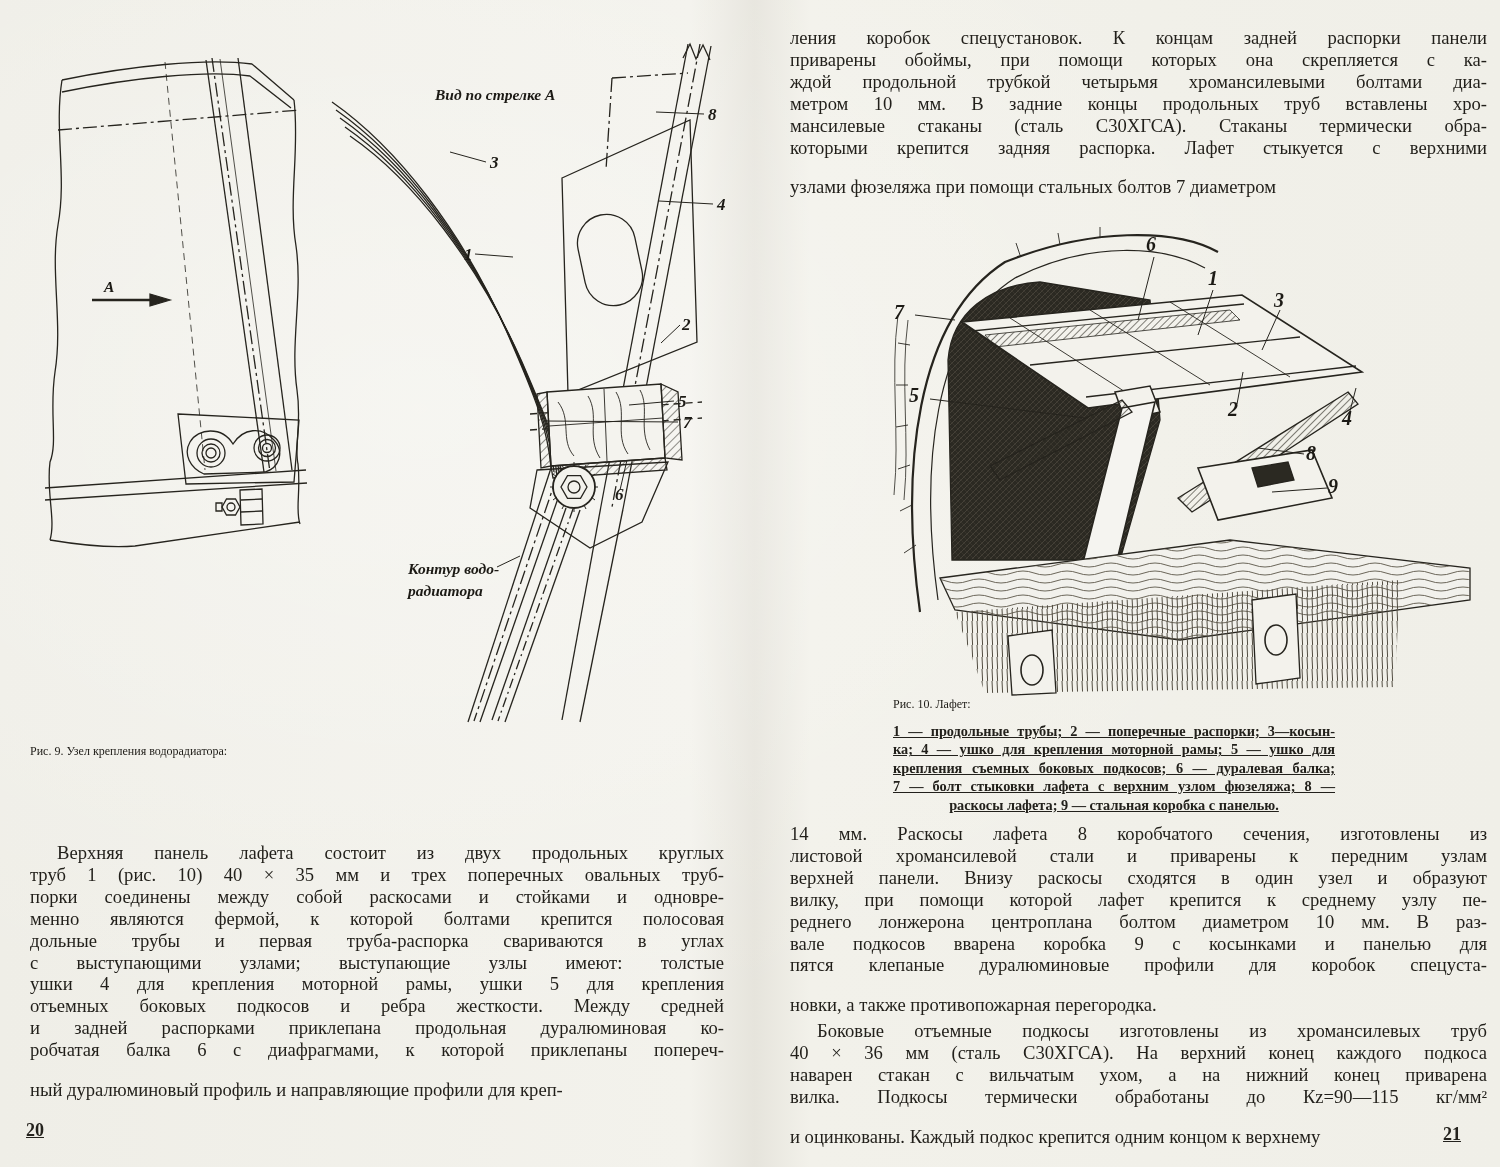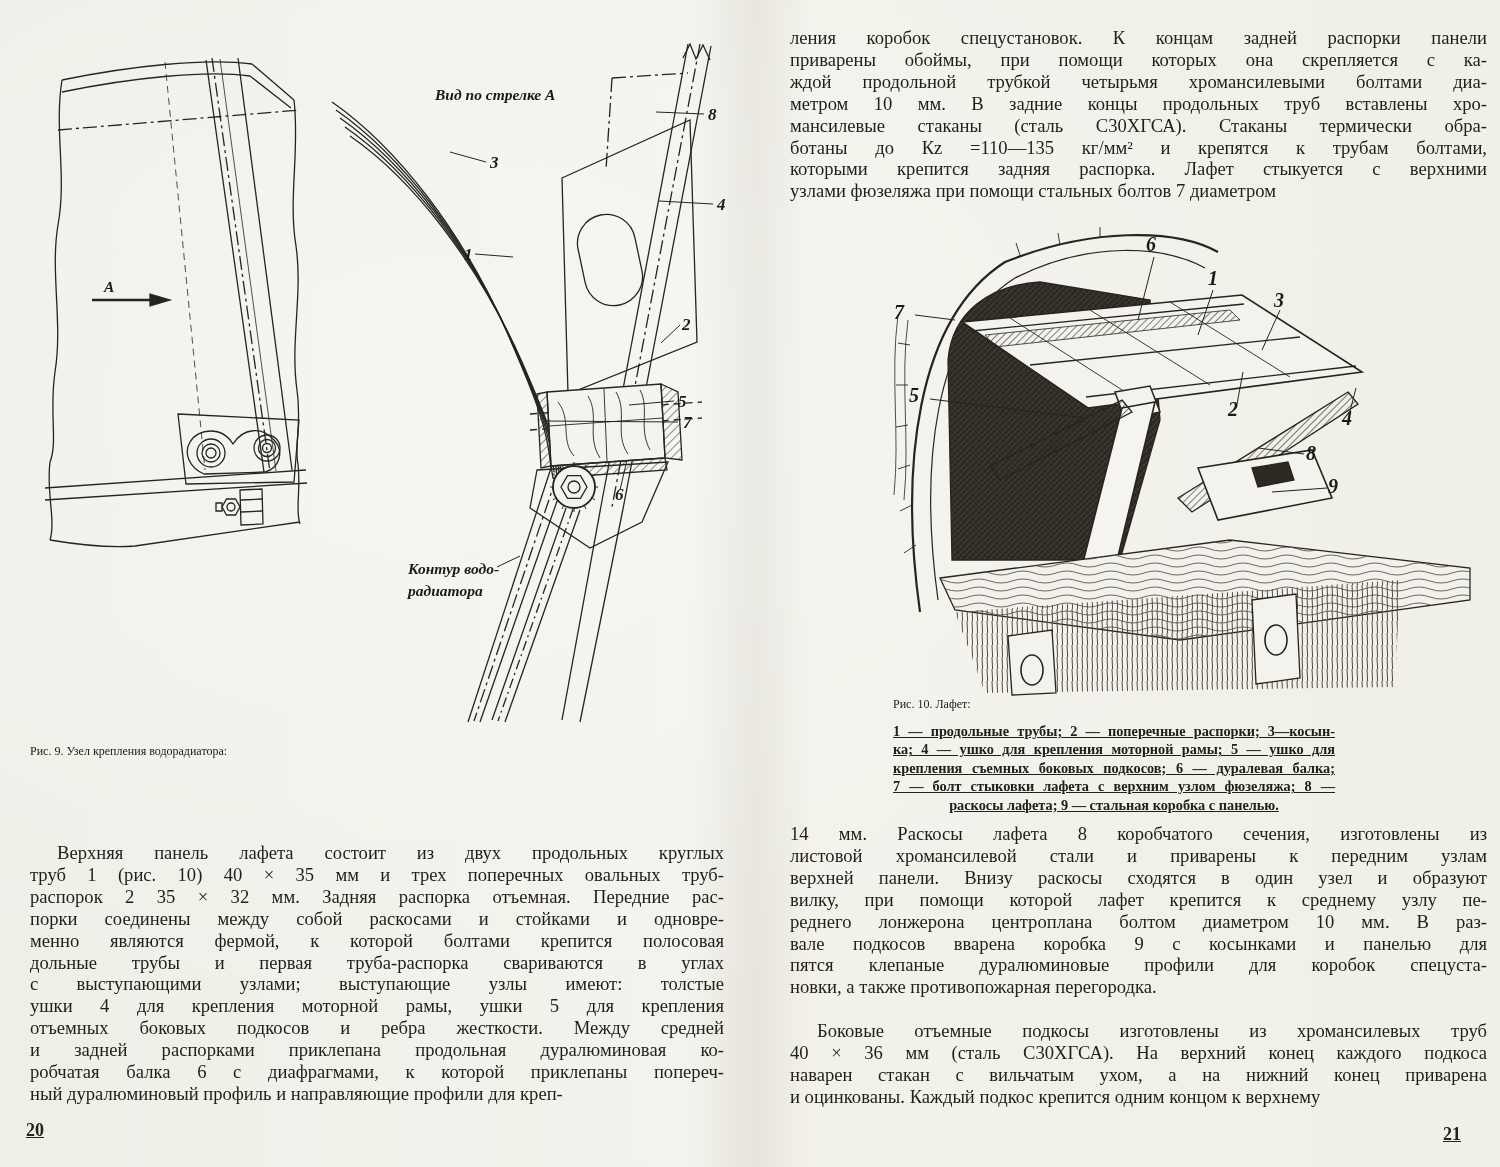--- a/index.html
+++ b/index.html
@@ -8,21 +8,21 @@
   .sheet{position:relative;width:1500px;height:1167px;
        background:
          radial-gradient(ellipse at 28% 35%, rgba(255,255,255,.35), rgba(0,0,0,0) 60%),
          linear-gradient(90deg,#efeee7 0%,#f3f2ec 46%,#e6e4dc 50.3%,#f2f1ea 54%,#f0efe8 100%);}
   .page{position:absolute;top:0;height:1167px;}
   .page.pl{left:0;width:755px;}
   .page.pr{left:755px;width:745px;}
   .fig{position:absolute;}
   .para{position:absolute;font-size:18.6px;line-height:21.9px;color:#211f1a;}
   .para .tline{text-align:justify;text-align-last:justify;}
-  .para .tline.last{text-align-last:left;}
+  .para .tline.last{text-align-last:left;margin-top:18px;}
   .para.indent .tline:first-child{text-indent:27px;}
   .cap-title{position:absolute;font-weight:400;font-size:12px;color:#1d1b16;}
   .cap{position:absolute;font-size:14.3px;line-height:18.4px;font-weight:700;color:#22201b;}
   .cap .tline{text-align:justify;text-align-last:justify;text-decoration:underline;}
   .cap .tline.last{text-align-last:center;}
   .pagenum{position:absolute;font-size:18px;font-weight:700;color:#24221d;text-decoration:underline;}
   .fig text{stroke:none;}
   .fig .num{font-family:"Liberation Serif",serif;font-weight:bold;font-style:italic;
             font-size:20px;fill:#1c1a15;}
   .fig .num9{font-size:17px;}
@@ -158,21 +158,20 @@
         <text class="num num9" x="683" y="428">7</text>
         <text class="num num9" x="615" y="500">6</text>
       </g>
     </svg>
 
     <div class="cap-title" style="left:30px;top:744px;width:692px">Рис. 9. Узел крепления водорадиатора:</div>
 
     <div class="para indent" style="left:30px;top:842px;width:694px">
         <div class="tline">Верхняя панель лафета состоит из двух продольных круглых</div>
         <div class="tline">труб 1 (рис. 10) 40 × 35 мм и трех поперечных овальных труб-</div>
-        <div class="tline">распорок 2 35 × 32 мм. Задняя распорка отъемная. Передние рас-</div>
         <div class="tline">порки соединены между собой раскосами и стойками и одновре-</div>
         <div class="tline">менно являются фермой, к которой болтами крепится полосовая</div>
         <div class="tline">дольные трубы и первая труба-распорка свариваются в углах</div>
         <div class="tline">с выступающими узлами; выступающие узлы имеют: толстые</div>
         <div class="tline">ушки 4 для крепления моторной рамы, ушки 5 для крепления</div>
         <div class="tline">отъемных боковых подкосов и ребра жесткости. Между средней</div>
         <div class="tline">и задней распорками приклепана продольная дуралюминовая ко-</div>
         <div class="tline">робчатая балка 6 с диафрагмами, к которой приклепаны попереч-</div>
         <div class="tline last">ный дуралюминовый профиль и направляющие профили для креп-</div>
       </div>
@@ -181,21 +180,20 @@
   </div>
 
   <div class="page pr">
 
     <div class="para" style="left:35px;top:27px;width:697px">
         <div class="tline">ления коробок спецустановок. К концам задней распорки панели</div>
         <div class="tline">приварены обоймы, при помощи которых она скрепляется с ка-</div>
         <div class="tline">ждой продольной трубкой четырьмя хромансилевыми болтами диа-</div>
         <div class="tline">метром 10 мм. В задние концы продольных труб вставлены хро-</div>
         <div class="tline">мансилевые стаканы (сталь С30ХГСА). Стаканы термически обра-</div>
-        <div class="tline">ботаны до Кz =110—135 кг/мм² и крепятся к трубам болтами,</div>
         <div class="tline">которыми крепится задняя распорка. Лафет стыкуется с верхними</div>
         <div class="tline last">узлами фюзеляжа при помощи стальных болтов 7 диаметром</div>
       </div>
 
     <svg class="fig" style="left:125px;top:225px" width="615" height="472" viewBox="0 0 615 472">
       <defs>
         <pattern id="dk" width="6" height="6" patternUnits="userSpaceOnUse">
           <rect width="6" height="6" fill="#2b2922"></rect>
           <path d="M0,6 L6,0" stroke="#4d493f" stroke-width="0.8"></path>
           <path d="M0,0 L6,6" stroke="#3a362d" stroke-width="0.8"></path>
@@ -297,19 +295,20 @@
         <div class="tline">реднего лонжерона центроплана болтом диаметром 10 мм. В раз-</div>
         <div class="tline">вале подкосов вварена коробка 9 с косынками и панелью для</div>
         <div class="tline">пятся клепаные дуралюминовые профили для коробок спецуста-</div>
         <div class="tline last">новки, а также противопожарная перегородка.</div>
       </div>
 
     <div class="para indent" style="left:35px;top:1020px;width:697px">
         <div class="tline">Боковые отъемные подкосы изготовлены из хромансилевых труб</div>
         <div class="tline">40 × 36 мм (сталь С30ХГСА). На верхний конец каждого подкоса</div>
         <div class="tline">наварен стакан с вильчатым ухом, а на нижний конец приварена</div>
+        <div class="tline">вилка. Подкосы термически обработаны до Кz=90—115 кг/мм²</div>
         <div class="tline last">и оцинкованы. Каждый подкос крепится одним концом к верхнему</div>
       </div>
 
     <div class="pagenum" style="left:688px;top:1124px">21</div>
   </div>
 
 </div>
 
 </body></html>

